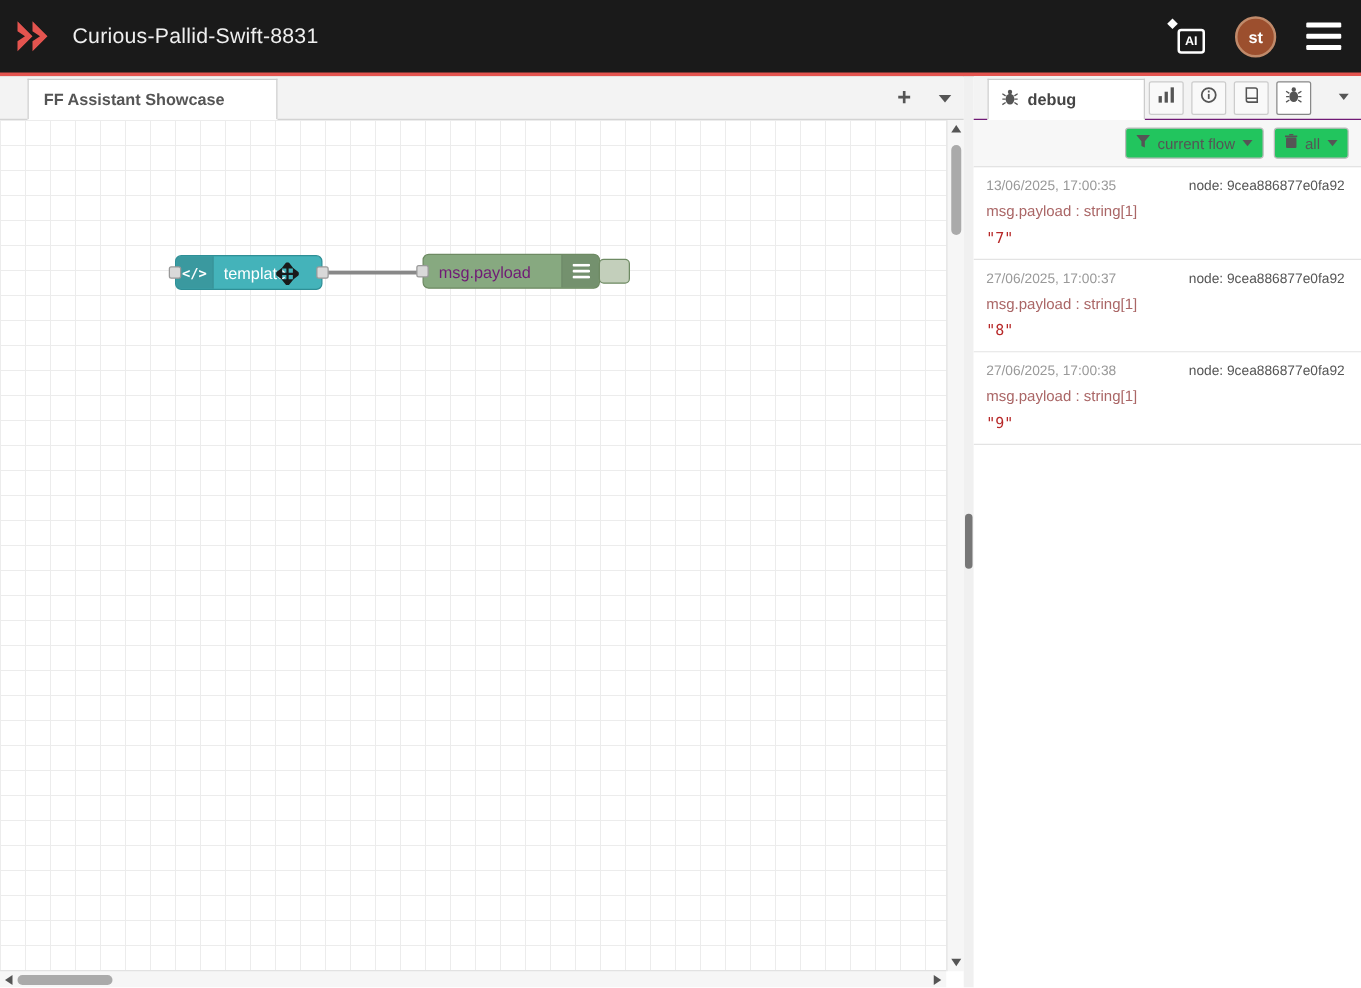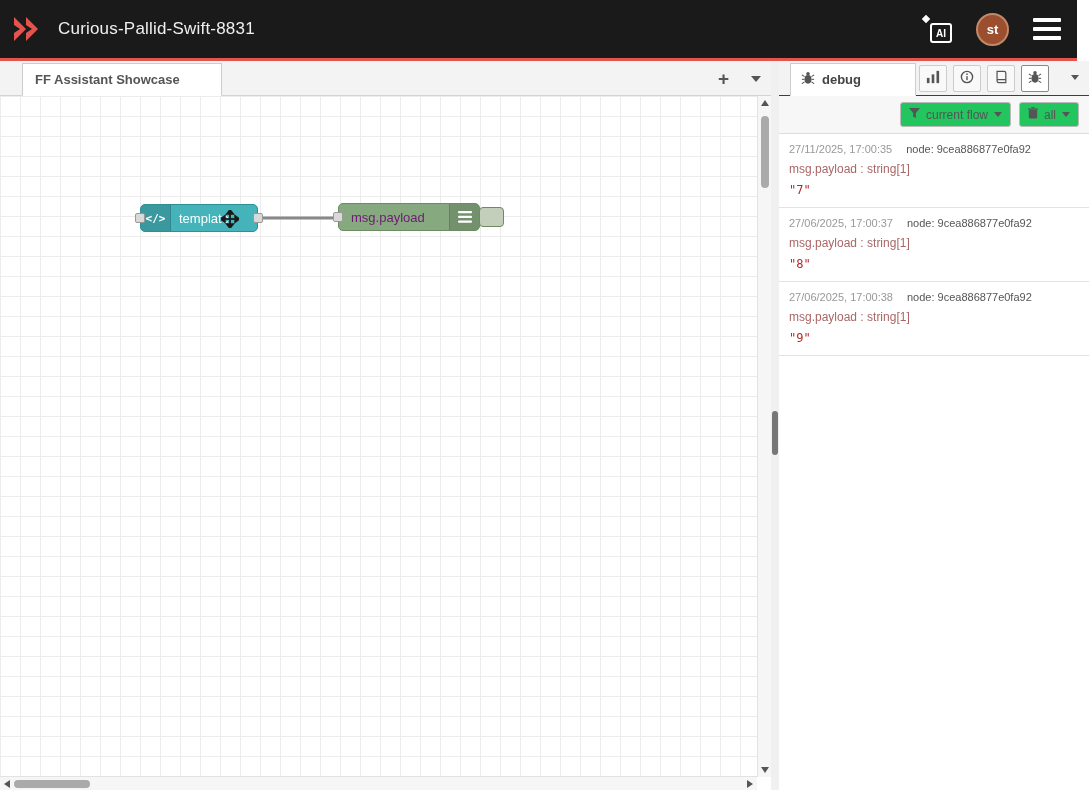--- a/index.html
+++ b/index.html
@@ -1,21 +1,21 @@
 <!DOCTYPE html>
 <html><head>
 <meta charset="utf-8">
 <style>
   * { margin:0; padding:0; box-sizing:border-box; }
   html,body { width:1089px; height:790px; overflow:hidden; background:#fff;
     font-family:"Liberation Sans", sans-serif; }
   .app { position:relative; width:1089px; height:790px; }
 
   
-  .header { position:absolute; top:0; left:0; right:12px; height:61px;
+  .header { position:absolute; top:0; left:0; right:0; height:61px;
     background:#1a1a1a; border-bottom:3px solid #e4544f;
     display:flex; align-items:center; }
   .logo { width:34px; height:28px; margin-left:12px; display:flex; align-items:center; }
   .title { color:#efefef; font-size:17px; font-weight:500; margin-left:12px; letter-spacing:.2px; }
   .header-right { position:absolute; right:16px; top:0; height:58px; display:flex; align-items:center; gap:24px; }
 
   .ai-btn { position:relative; width:30px; height:28px; cursor:pointer; }
   .ai-box { position:absolute; right:0; bottom:0; width:22px; height:20px;
     border:2px solid #fff; border-radius:3px; color:#fff; font-size:10px; font-weight:bold;
     display:flex; align-items:center; justify-content:center; }
@@ -108,21 +108,21 @@
 
   .filter-bar { height:38px; background:#f7f7f7; border-bottom:1px solid #ddd;
     display:flex; align-items:center; justify-content:flex-end; gap:8px; padding-right:10px; }
   .filter-btn { height:25px; background:#22c55e; border:1px solid #bbb; border-radius:3px;
     display:flex; align-items:center; gap:6px; padding:0 8px; font-size:12px; color:#555; cursor:pointer; }
 
   .messages { }
   .message { padding:9px 10px 10px 10px; border-bottom:1px solid #e3e3e3; background:#fff; }
   .meta { display:flex; gap:14px; font-size:11px; }
   .ts { color:#999; }
-  .nid { color:#555; }
+  .nid { color:#555;margin-left:44px; }
   .prop { margin-top:7px; font-size:12px; color:#a66; }
   .val { margin-top:7px; font-size:12px; color:#b72828; font-family:"DejaVu Sans Mono", monospace; }
 </style>
 </head>
 <body>
 
 <div class="app">
 
   <header class="header">
     <div class="logo">
@@ -301,21 +301,21 @@
           </svg>
         </span>
         <span>all</span>
         <span class="caret small"></span>
       </div>
     </div>
 
     <div class="messages">
       <div class="message">
         <div class="meta">
-          <span class="ts">27/11/2025, 17:00:35</span>
+          <span class="ts">13/06/2025, 17:00:35</span>
           <span class="nid">node: 9cea886877e0fa92</span>
         </div>
         <div class="prop">msg.payload : string[1]</div>
         <div class="val">"7"</div>
       </div>
       <div class="message">
         <div class="meta">
           <span class="ts">27/06/2025, 17:00:37</span>
           <span class="nid">node: 9cea886877e0fa92</span>
         </div>

